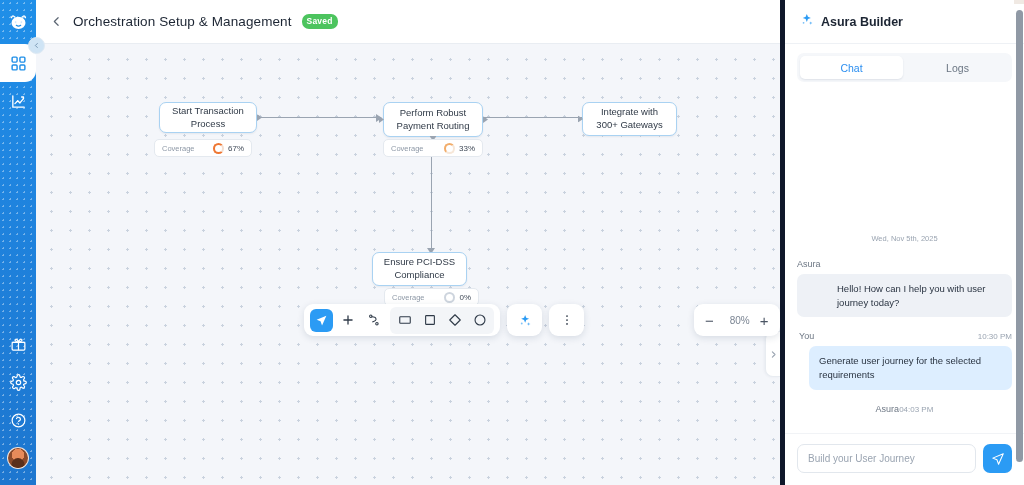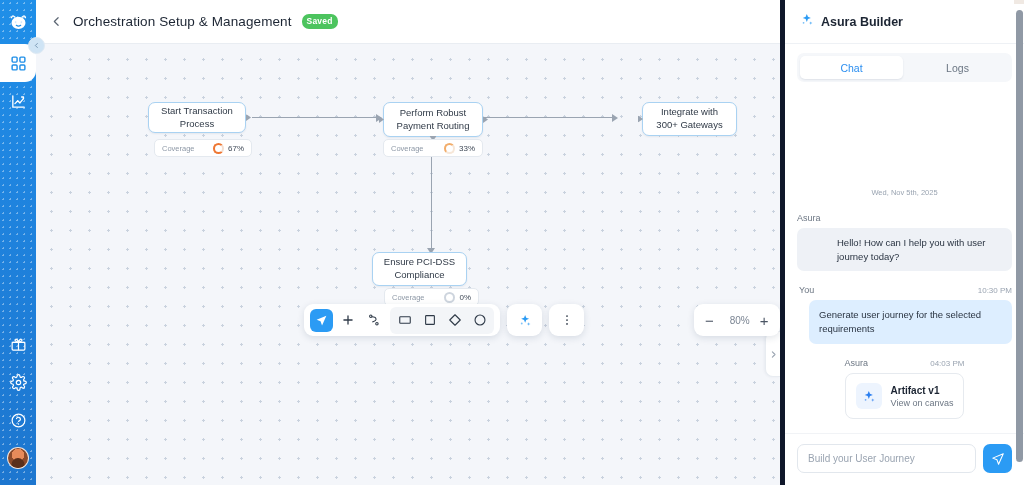--- a/index.html
+++ b/index.html
@@ -332,21 +332,21 @@
 
       <div class="edge h" style="left:216px; top:73px; width:127px;"></div>
       <div class="arrowhead" style="left:340px; top:69.5px;"></div>
 
       <div class="edge h" style="left:447px; top:73px; width:132px;"></div>
       <div class="arrowhead" style="left:576px; top:69.5px;"></div>
 
       <div class="edge v" style="left:395px; top:95px; height:116px;"></div>
       <div class="arrowhead down" style="left:391px; top:204px;"></div>
 
-      <div class="node" style="left:112px; top:58px; width:98px; height:31px;">
+      <div class="node" style="left:123px; top:58px; width:98px; height:31px;">
         <span>Start Transaction Process</span>
         <span class="port right"></span>
       </div>
       <div class="cov" style="left:118px; top:95px; width:98px;">
         <span>Coverage</span>
         <span class="val">
           <span class="ring" style="border:2px solid #ee7733; border-right-color:#f4ded0;"></span>
           <span>67%</span>
         </span>
       </div>
@@ -358,21 +358,21 @@
         <span class="port bottom"></span>
       </div>
       <div class="cov" style="left:347px; top:95px; width:100px;">
         <span>Coverage</span>
         <span class="val">
           <span class="ring" style="border:2px solid #f2ad6b; border-right-color:#f6e7d8; border-bottom-color:#f6e7d8;"></span>
           <span>33%</span>
         </span>
       </div>
 
-      <div class="node" style="left:606px; top:58px; width:95px; height:34px;">
+      <div class="node" style="left:546px; top:58px; width:95px; height:34px;">
         <span>Integrate with 300+ Gateways</span>
         <span class="port left"></span>
       </div>
 
       <div class="node" style="left:336px; top:208px; width:95px; height:34px;">
         <span>Ensure PCI-DSS Compliance</span>
       </div>
       <div class="cov" style="left:348px; top:244px; width:95px;">
         <span>Coverage</span>
         <span class="val">
@@ -497,33 +497,20 @@
           <span class="time">10:30 PM</span>
         </div>
         <div class="bubble user">Generate user journey for the selected requirements</div>
       </div>
 
       <div class="msg">
         <div class="msg-meta">
           <span>Asura</span>
           <span class="time">04:03 PM</span>
         </div>
-        <div class="artifact">
-          <span class="artifact-ic">
-            <svg width="15" height="15" viewBox="0 0 24 24" fill="#2b7ff0">
-              <path d="M12.5 3l1.8 4.7 4.7 1.8-4.7 1.8-1.8 4.7-1.8-4.7L6 9.5l4.7-1.8z"></path>
-              <path d="M18.8 15l.7 1.9 1.9.7-1.9.7-.7 1.9-.7-1.9-1.9-.7 1.9-.7z" opacity=".8"></path>
-              <circle cx="7.3" cy="17.2" r="1.4" opacity=".65"></circle>
-            </svg>
-          </span>
-          <span>
-            <div class="artifact-title">Artifact v1</div>
-            <div class="artifact-sub">View on canvas</div>
-          </span>
-        </div>
       </div>
     </div>
 
     <div class="composer">
       <input type="text" placeholder="Build your User Journey" style="">
       <div class="send-btn">
         <svg width="14" height="14" viewBox="0 0 24 24" fill="none" stroke="#ffffff" stroke-width="1.8" stroke-linejoin="round">
           <path d="M21 3L3 10.5l7.2 2.7L13 21z"></path>
         </svg>
       </div>

